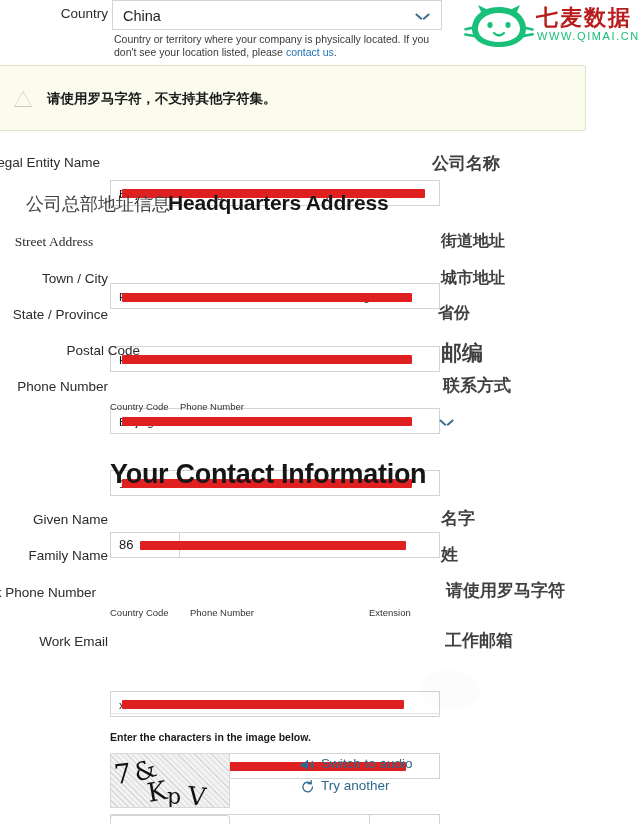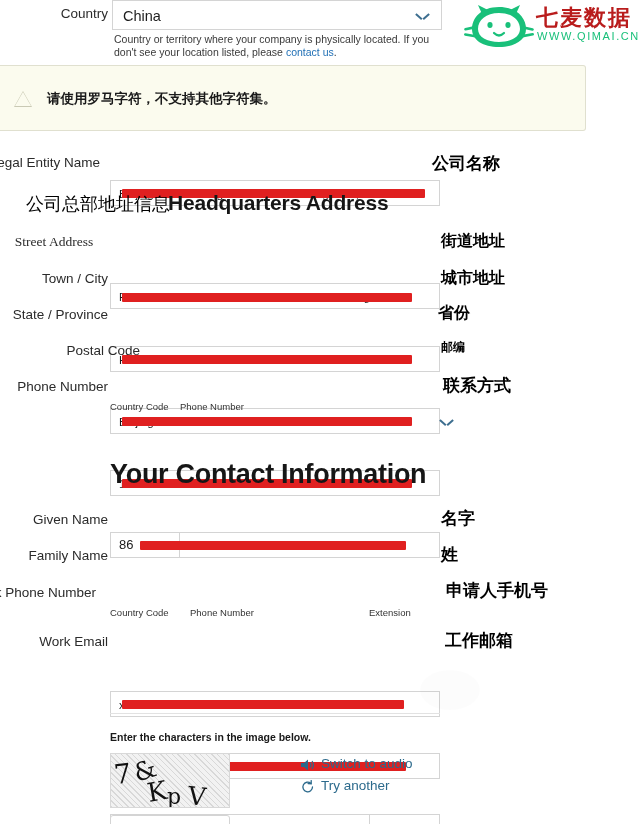--- a/index.html
+++ b/index.html
@@ -43,21 +43,21 @@
   }
   .chev:before { left: 0; transform: rotate(42deg); transform-origin: left center; }
   .chev:after  { right: 0; transform: rotate(-42deg); transform-origin: right center; }
 
   .subcap {
     position: absolute; font-size: 9.5px; color: #333; white-space: nowrap;
   }
 
   
   .anno {
-    position: absolute; color: #000000; white-space: nowrap;
+    position: absolute; color: #404040; white-space: nowrap;
     font-family: Liberation Sans, sans-serif;
     font-weight: 600;
   }
 
   
   .h2 {
     position: absolute; font-size: 21px; font-weight: bold; color: #161616;
     letter-spacing: -0.2px; white-space: nowrap;
   }
   .h1 {
@@ -222,21 +222,21 @@
   </div>
   <div class="anno" style="left:438px; top:303px; font-size:16px;">省份</div>
 
   <div class="row" style="left:0px; top:343px; width:108px; justify-content:flex-end;margin-left:32px;">
     <span class="lbl">Postal Code</span>
   </div>
   <div class="field" style="left:110px; top:336px; width:330px;">
     <span class="fieldtext" style="font-size:11.5px;">100190</span>
     <span class="redact" style="left:11px; top:8px; width:290px;"></span>
   </div>
-  <div class="anno" style="left:441px; top:339px; font-size:12px;">邮编</div>
+  <div class="anno" style="left:441px; top:339px; font-size:21px;">邮编</div>
 
   <div class="row" style="left:0px; top:379px; width:108px; justify-content:flex-end;">
     <span class="lbl">Phone Number</span>
   </div>
   <div class="field" style="left:110px; top:372px; width:330px;">
     <span class="fieldtext" style="font-size:13px; top:3px;">86</span>
     <span style="position:absolute; left:68px; top:0; width:1px; height:24px; background:#d4d4d4;"></span>
     <span class="redact" style="left:29px; top:8px; width:266px;"></span>
   </div>
   <div class="subcap" style="left:110px; top:401px;">Country Code</div>
@@ -269,21 +269,21 @@
   <div class="field tall" style="left:110px; top:576px; width:330px;">
     <span class="fieldtext" style="font-size:13px; top:4px;">86</span>
 
     <span style="position:absolute; left:78px; top:0; width:1px; height:25px; background:#d4d4d4;"></span>
     <span style="position:absolute; left:258px; top:0; width:1px; height:25px; background:#d4d4d4;"></span>
 
   </div>
   <div class="subcap" style="left:110px; top:607px;">Country Code</div>
   <div class="subcap" style="left:190px; top:607px;">Phone Number</div>
   <div class="subcap" style="left:369px; top:607px;">Extension</div>
-  <div class="anno" style="left:446px; top:579px; font-size:17px;">申请人手机号</div>
+  <div class="anno" style="left:446px; top:579px; font-size:17px;">请使用罗马字符</div>
 
   <div class="row" style="left:0px; top:634px; width:108px; justify-content:flex-end;">
     <span class="lbl">Work Email</span>
   </div>
 
   <div class="anno" style="left:445px; top:629px; font-size:17px;">工作邮箱</div>
 
   <div class="ghost" style="left:420px; top:670px; width:60px; height:40px;"></div>
 
   <div id="divider"></div>

